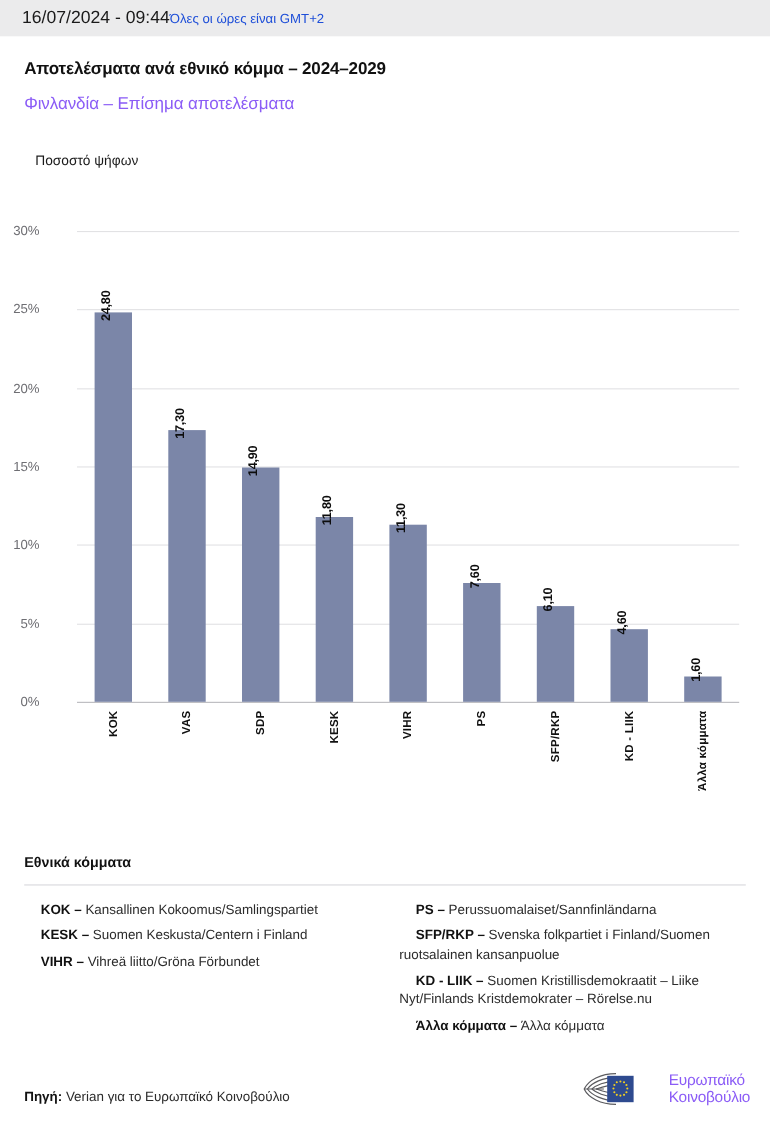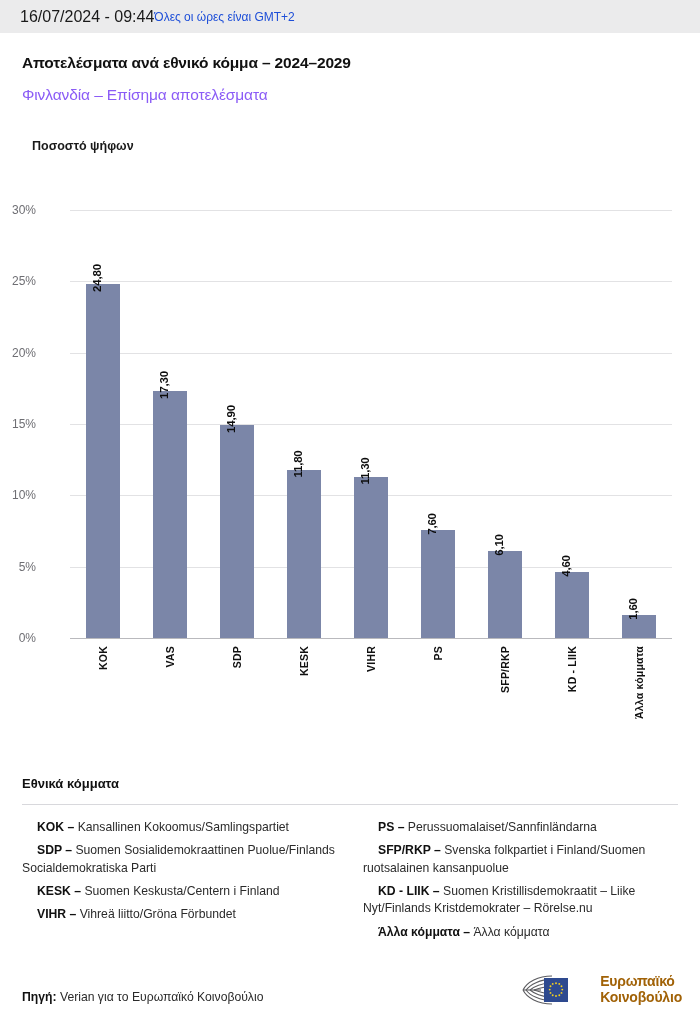--- a/index.html
+++ b/index.html
@@ -48,21 +48,21 @@
     left: 22px; top: 86px;
     font-size: 15.5px;
     font-weight: normal;
     color: #8b5cf6;
     letter-spacing: -0.1px;
   }
   .axis-title {
     position: absolute;
     left: 32px; top: 139px;
     font-size: 12.5px;
-    font-weight: bold;
+    font-weight: normal;
     color: #1a1a1a;
   }
 
   
   .chart {
     position: absolute;
     left: 0; top: 170px;
     width: 700px; height: 580px;
   }
   .plot {
@@ -172,22 +172,22 @@
     position: absolute;
     right: 18px; bottom: 14px;
     display: flex;
     align-items: center;
     gap: 8px;
   }
   .ep-mark { display: block; }
   .ep-text {
     font-size: 14px;
     line-height: 1.13;
-    color: #a16207;
-    font-weight: bold;
+    color: #8b5cf6;
+    font-weight: normal;
     letter-spacing: -0.2px;
   }
 </style>
 </head>
 <body>
 
 <div class="topbar">
   <span>16/07/2024 - 09:44</span>
   <span class="topbar-tz">Όλες οι ώρες είναι GMT+2</span>
 </div>
@@ -250,21 +250,20 @@
       </div>
     </div>
 </div>
 
 <div class="legend">
   <div class="legend-title">Εθνικά κόμματα</div>
   <div class="legend-rule"></div>
   <div class="legend-cols" id="legend-cols">
       <div class="legend-col">
         <div class="legend-item"><span class="abbr">KOK – </span><span>Kansallinen Kokoomus/Samlingspartiet</span></div>
-        <div class="legend-item"><span class="abbr">SDP – </span><span>Suomen Sosialidemokraattinen Puolue/Finlands Socialdemokratiska Parti</span></div>
         <div class="legend-item"><span class="abbr">KESK – </span><span>Suomen Keskusta/Centern i Finland</span></div>
         <div class="legend-item"><span class="abbr">VIHR – </span><span>Vihreä liitto/Gröna Förbundet</span></div>
       </div>
       <div class="legend-col">
         <div class="legend-item"><span class="abbr">PS – </span><span>Perussuomalaiset/Sannfinländarna</span></div>
         <div class="legend-item"><span class="abbr">SFP/RKP – </span><span>Svenska folkpartiet i Finland/Suomen ruotsalainen kansanpuolue</span></div>
         <div class="legend-item"><span class="abbr">KD - LIIK – </span><span>Suomen Kristillisdemokraatit – Liike Nyt/Finlands Kristdemokrater – Rörelse.nu</span></div>
         <div class="legend-item"><span class="abbr">Άλλα κόμματα – </span><span>Άλλα κόμματα</span></div>
       </div>
     </div>

